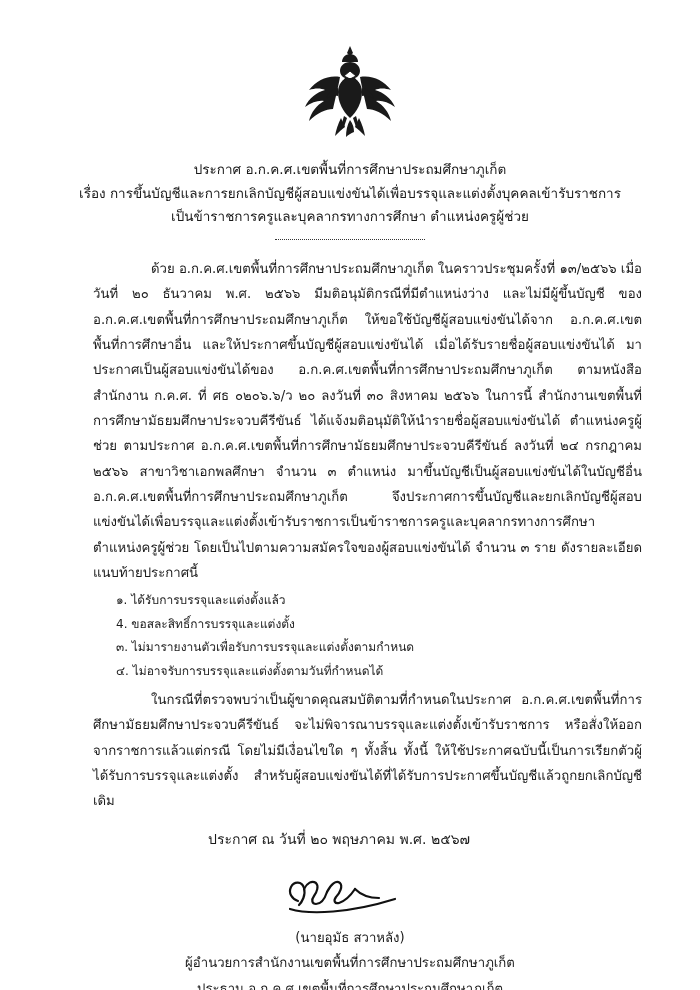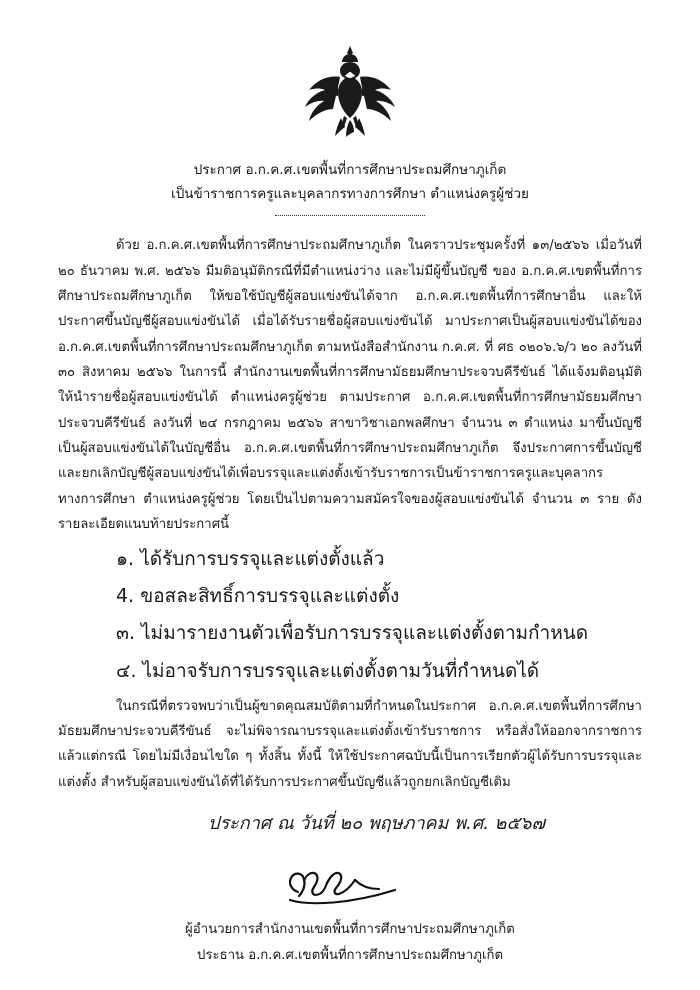--- a/index.html
+++ b/index.html
@@ -57,36 +57,36 @@
     font-size: 13.2px;
     line-height: 1.92;
     text-align: justify;
     text-justify: inter-word;
   }
   .para {
     margin: 0 0 2px 0;
   }
   .indent {
     text-indent: 58px;
+    margin-left: 35px;
   }
   .list {
     margin: 4px 0 4px 0;
     padding: 0;
     list-style: none;
   }
   .list li {
     padding-left: 58px;
     line-height: 1.95;
-    font-size: 19px;
+    font-size: 12px;
   }
   .date-line {
     margin-top: 12px;
     padding-left: 150px;
-    font-size: 18px;
-    font-style: italic;
+    font-size: 14px;
   }
   
   .sig-wrap {
     margin-top: 2px;
     height: 58px;
     position: relative;
   }
   .sig {
     position: absolute;
     left: 50%;
@@ -135,20 +135,21 @@
         <path d="M55 76 c-3 5 -4 11 -4 17 c2 -2 5 -4 8 -5 c0 -4 -1 -8 -4 -12 Z"></path>
 
         <path d="M49 72 l-3 10 l3 1 l3 -9 Z"></path>
         <path d="M61 72 l3 10 l-3 1 l-3 -9 Z"></path>
       </g>
     </svg>
   </div>
 
   <div class="heading">
     <span class="line">ประกาศ อ.ก.ค.ศ.เขตพื้นที่การศึกษาประถมศึกษาภูเก็ต</span>
+    <span class="line">เรื่อง  การขึ้นบัญชีและการยกเลิกบัญชีผู้สอบแข่งขันได้เพื่อบรรจุและแต่งตั้งบุคคลเข้ารับราชการ</span>
     <span class="line">เป็นข้าราชการครูและบุคลากรทางการศึกษา ตำแหน่งครูผู้ช่วย</span>
     <hr class="rule">
   </div>
 
   <div class="body">
     <p class="para indent">ด้วย อ.ก.ค.ศ.เขตพื้นที่การศึกษาประถมศึกษาภูเก็ต ในคราวประชุมครั้งที่ ๑๓/๒๕๖๖ เมื่อวันที่ ๒๐ ธันวาคม พ.ศ. ๒๕๖๖ มีมติอนุมัติกรณีที่มีตำแหน่งว่าง และไม่มีผู้ขึ้นบัญชี ของ อ.ก.ค.ศ.เขตพื้นที่การศึกษาประถมศึกษาภูเก็ต ให้ขอใช้บัญชีผู้สอบแข่งขันได้จาก อ.ก.ค.ศ.เขตพื้นที่การศึกษาอื่น และให้ประกาศขึ้นบัญชีผู้สอบแข่งขันได้ เมื่อได้รับรายชื่อผู้สอบแข่งขันได้ มาประกาศเป็นผู้สอบแข่งขันได้ของ อ.ก.ค.ศ.เขตพื้นที่การศึกษาประถมศึกษาภูเก็ต ตามหนังสือสำนักงาน ก.ค.ศ. ที่ ศธ ๐๒๐๖.๖/ว ๒๐ ลงวันที่ ๓๐ สิงหาคม ๒๕๖๖ ในการนี้ สำนักงานเขตพื้นที่การศึกษามัธยมศึกษาประจวบคีรีขันธ์ ได้แจ้งมติอนุมัติให้นำรายชื่อผู้สอบแข่งขันได้ ตำแหน่งครูผู้ช่วย ตามประกาศ อ.ก.ค.ศ.เขตพื้นที่การศึกษามัธยมศึกษาประจวบคีรีขันธ์ ลงวันที่ ๒๔ กรกฎาคม ๒๕๖๖ สาขาวิชาเอกพลศึกษา จำนวน ๓ ตำแหน่ง มาขึ้นบัญชีเป็นผู้สอบแข่งขันได้ในบัญชีอื่น อ.ก.ค.ศ.เขตพื้นที่การศึกษาประถมศึกษาภูเก็ต จึงประกาศการขึ้นบัญชีและยกเลิกบัญชีผู้สอบแข่งขันได้เพื่อบรรจุและแต่งตั้งเข้ารับราชการเป็นข้าราชการครูและบุคลากรทางการศึกษา ตำแหน่งครูผู้ช่วย โดยเป็นไปตามความสมัครใจของผู้สอบแข่งขันได้ จำนวน ๓ ราย ดังรายละเอียดแนบท้ายประกาศนี้</p>
     <ul class="list">
       <li>๑. ได้รับการบรรจุและแต่งตั้งแล้ว</li>
       <li>4. ขอสละสิทธิ์การบรรจุและแต่งตั้ง</li>
       <li>๓. ไม่มารายงานตัวเพื่อรับการบรรจุและแต่งตั้งตามกำหนด</li>
@@ -164,17 +165,18 @@
         <path d="M38 34 c-6 -2 -10 -8 -7 -14 c3 -6 11 -6 13 1 c2 7 -2 14 -5 17"></path>
         <path d="M44 22 c3 -6 8 -9 12 -6 c3 3 1 9 -2 13 c-3 4 -2 8 2 8 c5 0 9 -6 11 -12"></path>
         <path d="M67 25 c4 -8 9 -12 13 -9 c3 3 0 10 -4 14 c-3 4 -1 7 3 6 c6 -2 12 -8 16 -14"></path>
         <path d="M95 22 c6 6 14 9 24 9"></path>
         <path d="M30 42 c20 6 60 4 105 -10"></path>
       </g>
     </svg>
   </div>
 
   <div class="footer">
+    <span class="line">(นายอุมัธ สวาหลัง)</span>
     <span class="line">ผู้อำนวยการสำนักงานเขตพื้นที่การศึกษาประถมศึกษาภูเก็ต</span>
     <span class="line">ประธาน อ.ก.ค.ศ.เขตพื้นที่การศึกษาประถมศึกษาภูเก็ต</span>
   </div>
 
 </div>
 
 </body></html>

